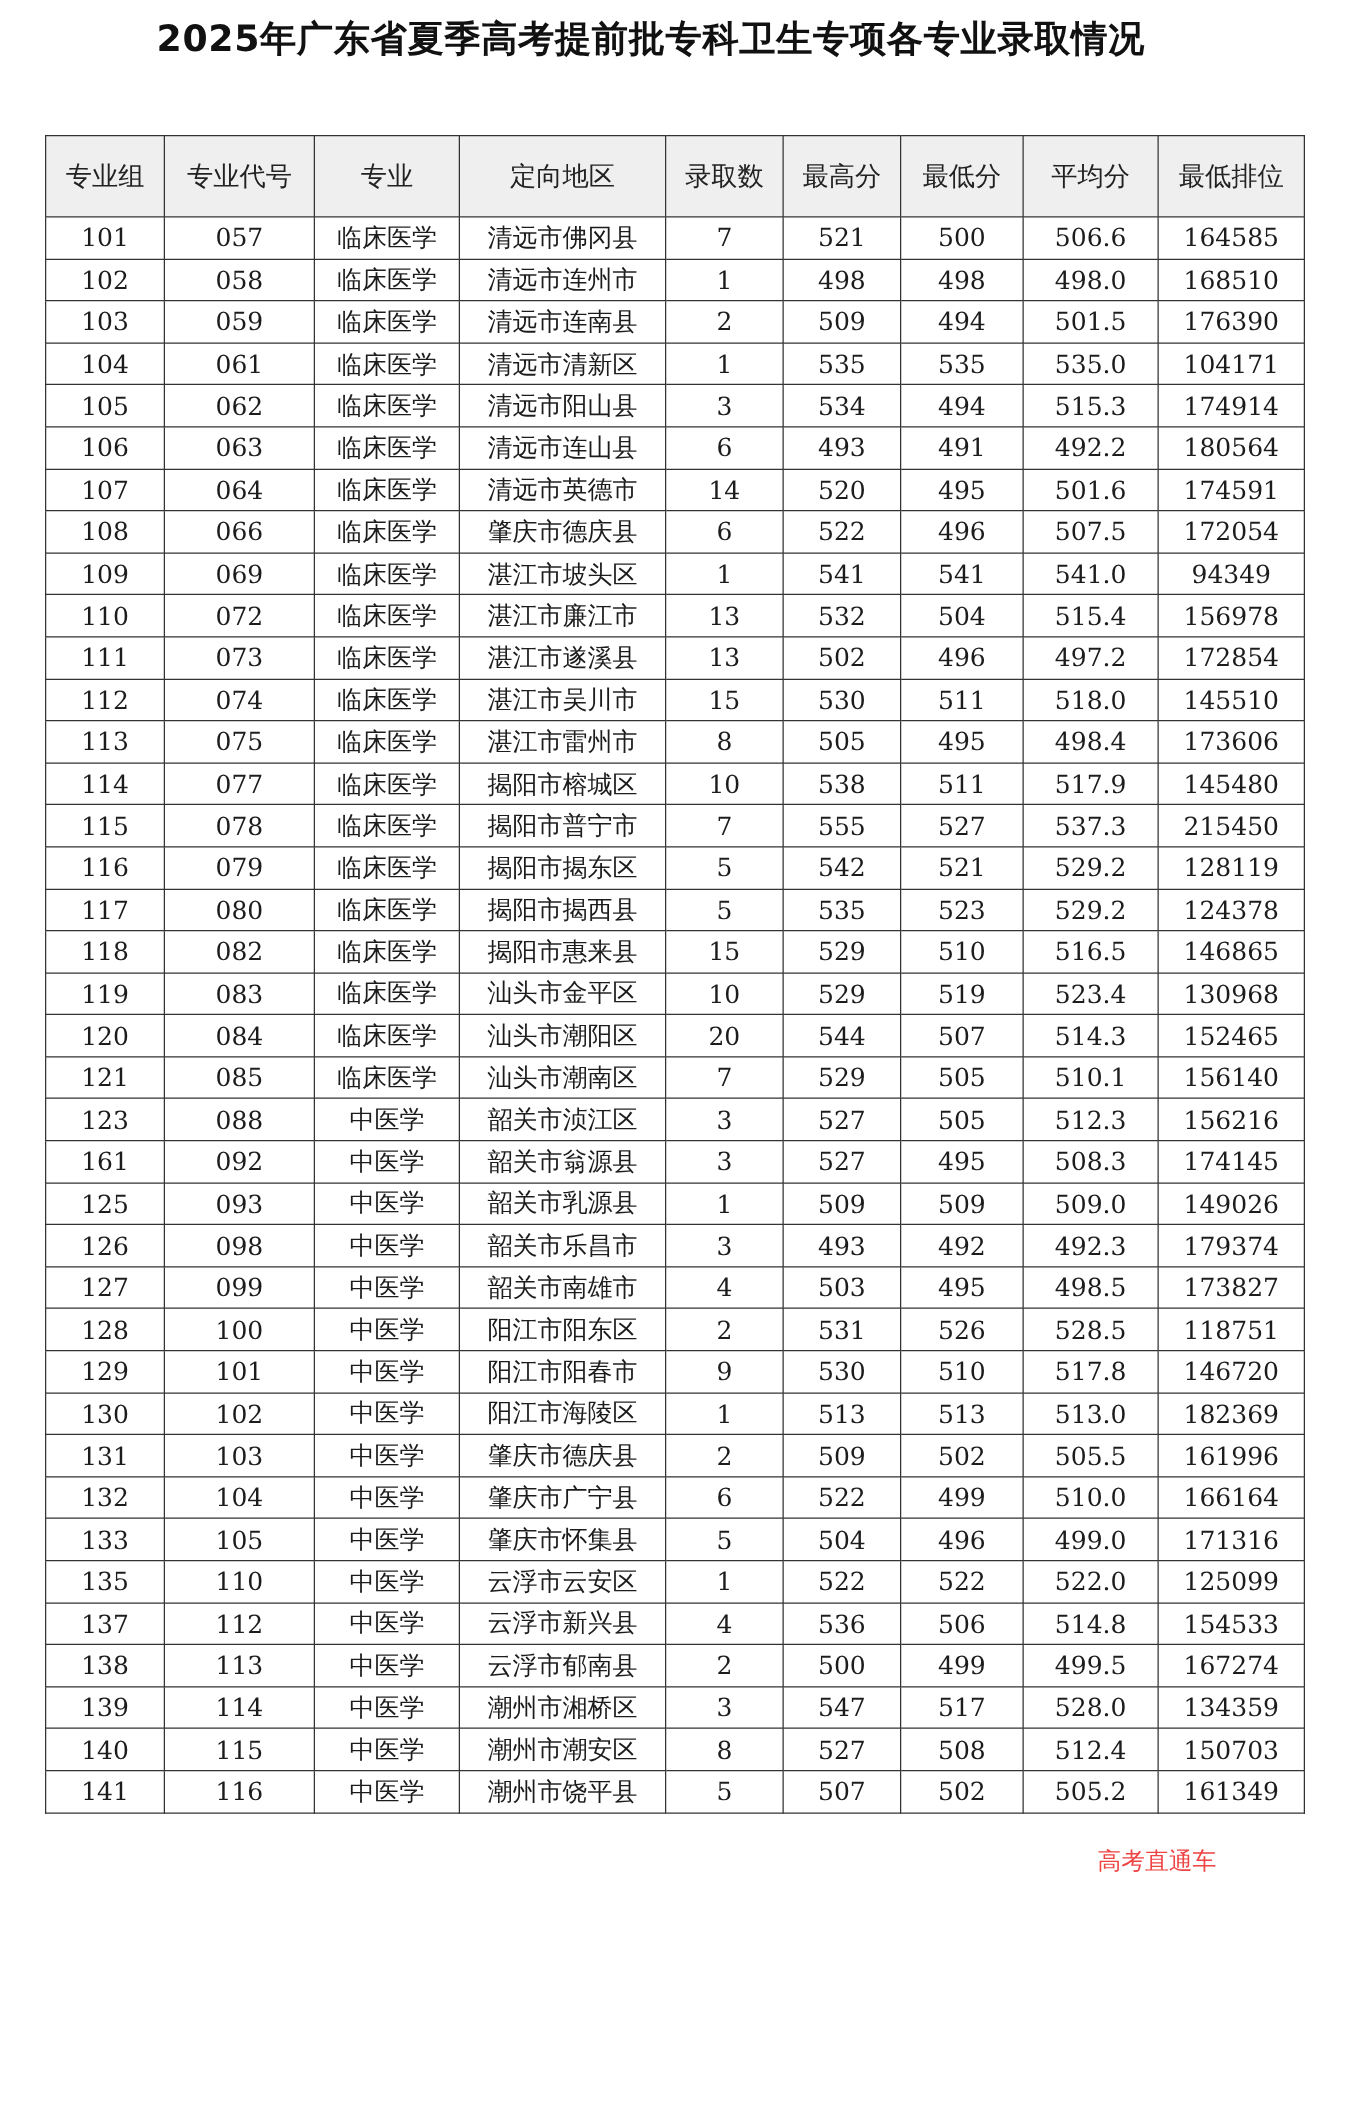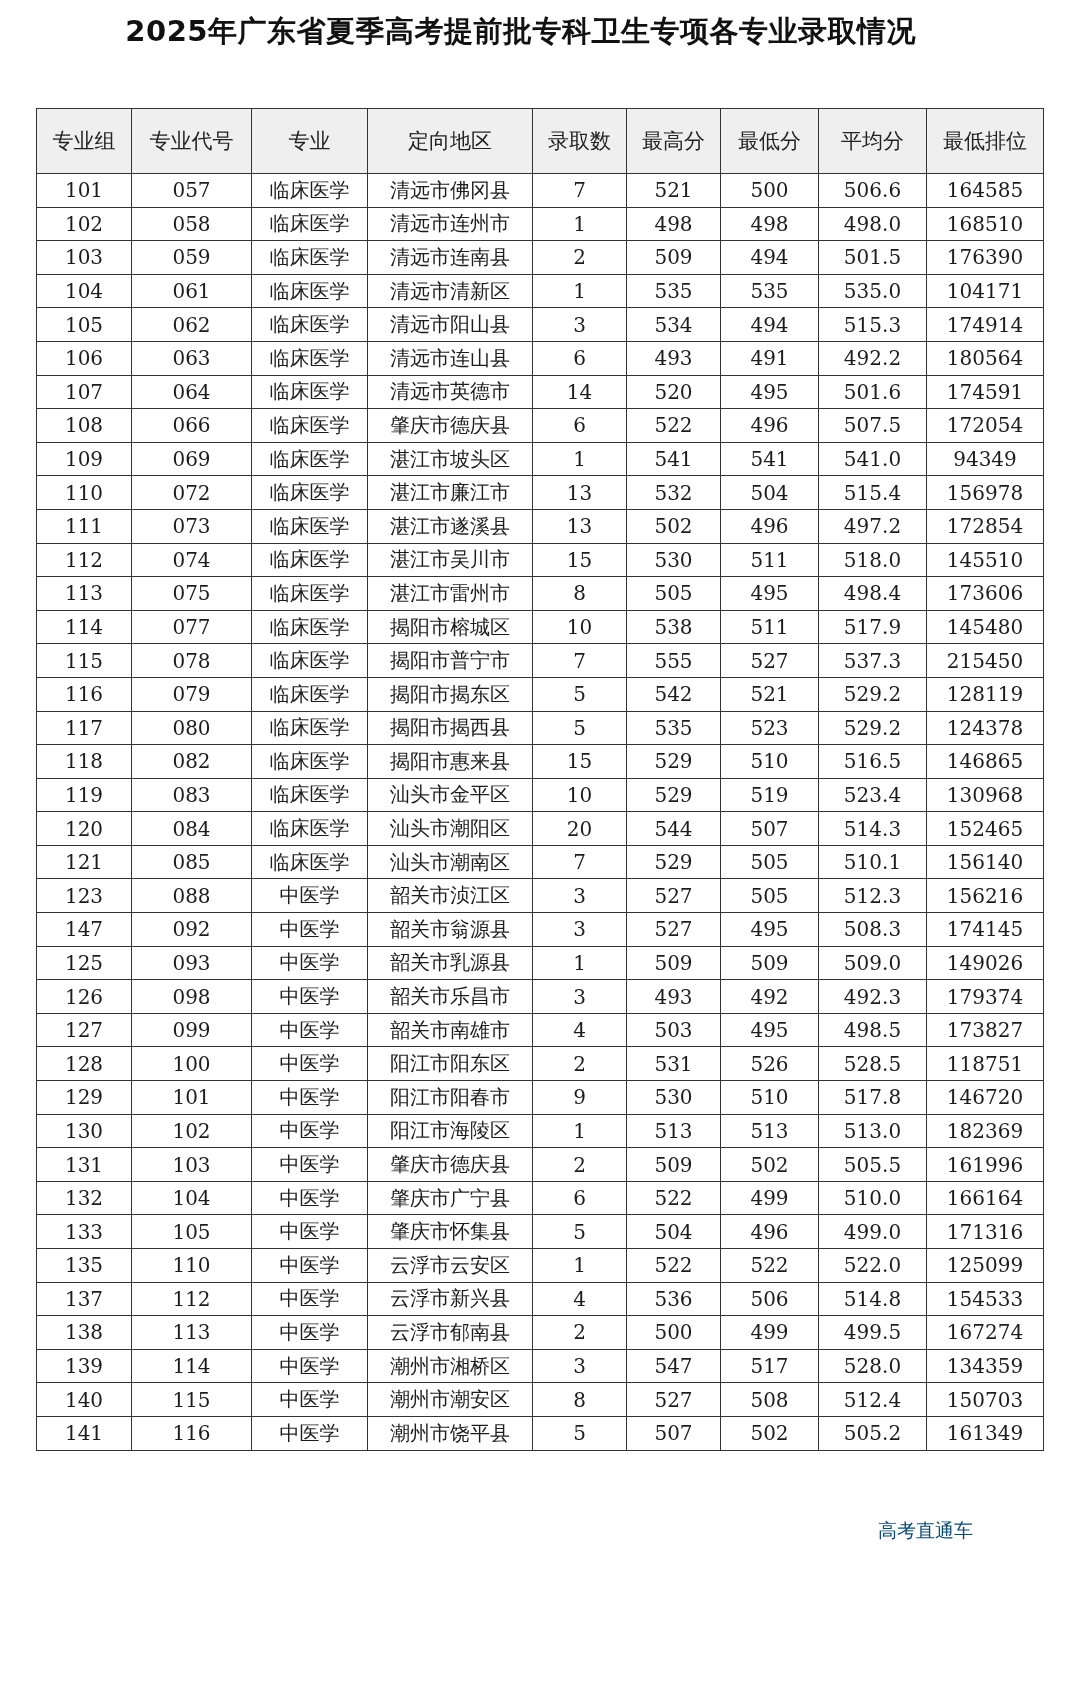--- a/index.html
+++ b/index.html
@@ -17,21 +17,21 @@
   table.admit col.c4 { width: 94px; }
   table.admit col.c5 { width: 94px; }
   table.admit col.c6 { width: 98px; }
   table.admit col.c7 { width: 108px; }
   table.admit col.c8 { width: 117px; }
   table.admit th, table.admit td { border: 1.5px solid #333; text-align: center; padding: 0;
                                   white-space: nowrap; overflow: hidden; }
   table.admit th { height: 64px; background: #efefef; font-weight: normal; font-size: 21px;
                    font-family: "DejaVu Sans", "Liberation Sans", sans-serif; color: #222; }
   table.admit td { height: 32.6px; font-size: 20px; color: #1c1c1c; }
-  .watermark { position: absolute; left: 878px; top: 1518px; font-size: 19px; color: #0c4a6e;
+  .watermark { position: absolute; left: 878px; top: 1476px; font-size: 19px; color: #ef4444;
                font-family: "DejaVu Sans", "Liberation Sans", sans-serif; letter-spacing: 0px; }
 </style>
 </head>
 <body>
 
 <div class="title">2025年广东省夏季高考提前批专科卫生专项各专业录取情况</div>
 
 <table class="admit">
   <colgroup>
     <col class="c0">
@@ -294,21 +294,21 @@
         <td>088</td>
         <td>中医学</td>
         <td>韶关市浈江区</td>
         <td>3</td>
         <td>527</td>
         <td>505</td>
         <td>512.3</td>
         <td>156216</td>
       </tr>
       <tr>
-        <td>147</td>
+        <td>161</td>
         <td>092</td>
         <td>中医学</td>
         <td>韶关市翁源县</td>
         <td>3</td>
         <td>527</td>
         <td>495</td>
         <td>508.3</td>
         <td>174145</td>
       </tr>
       <tr>

